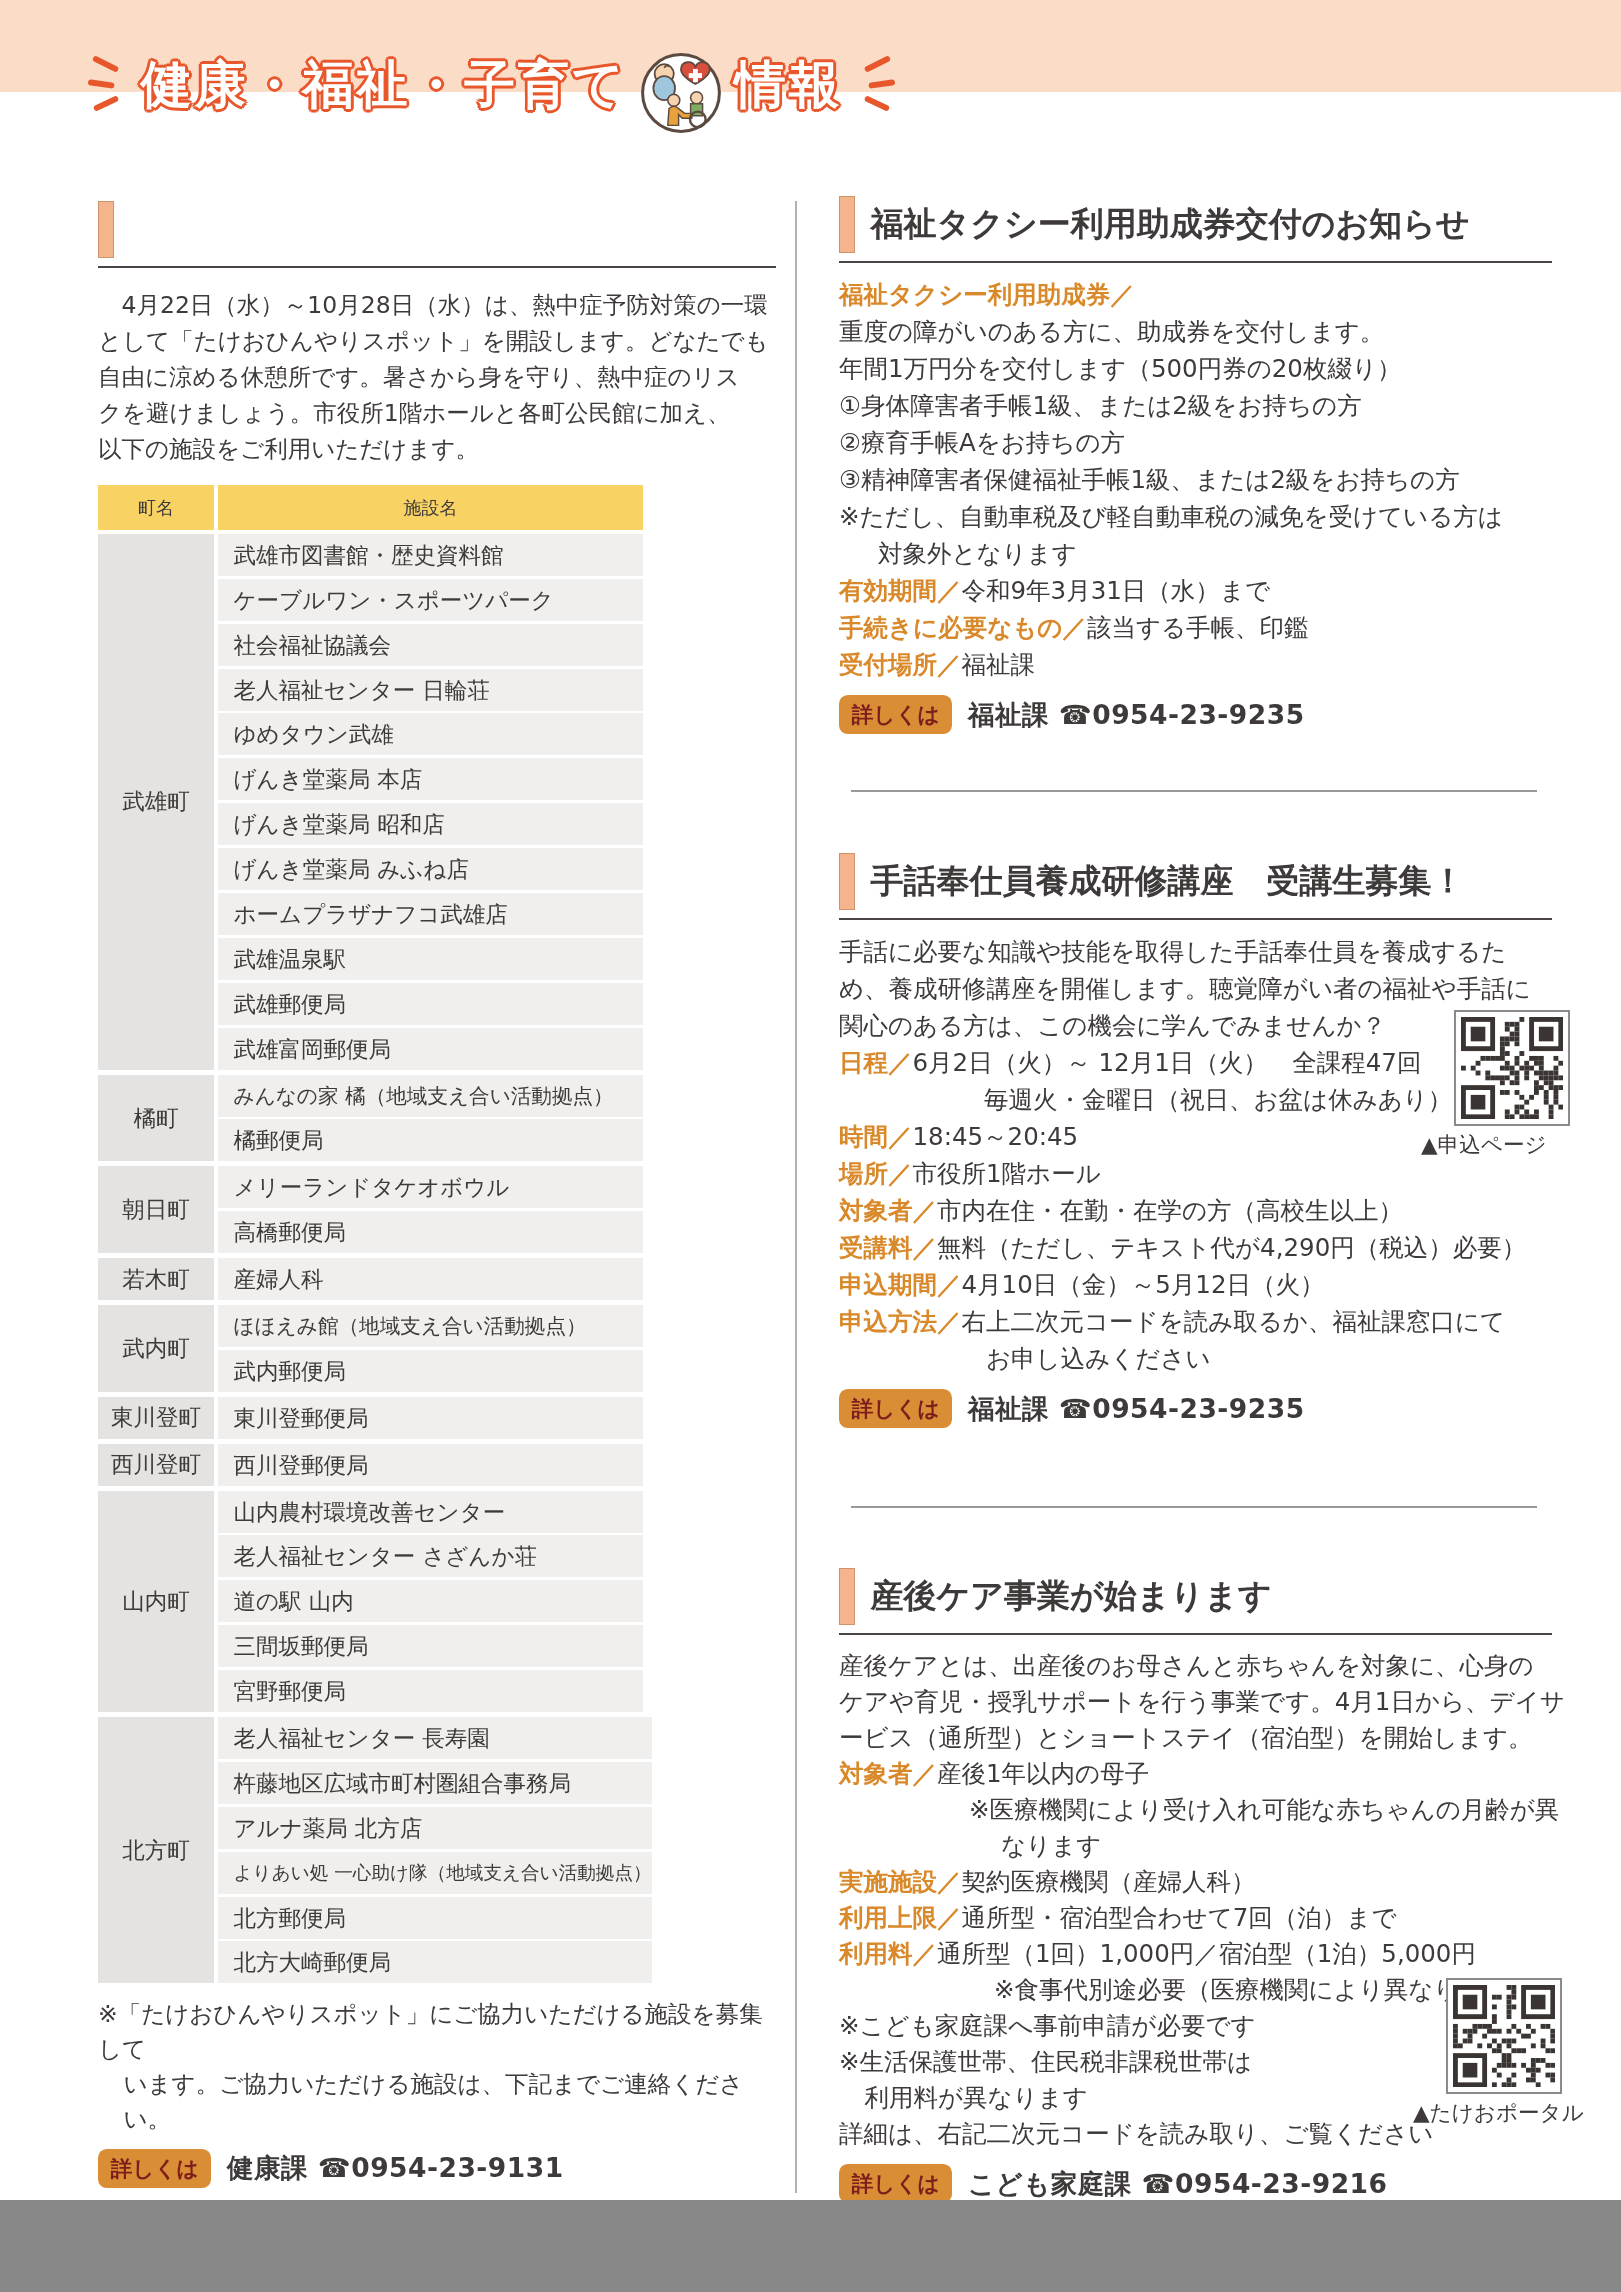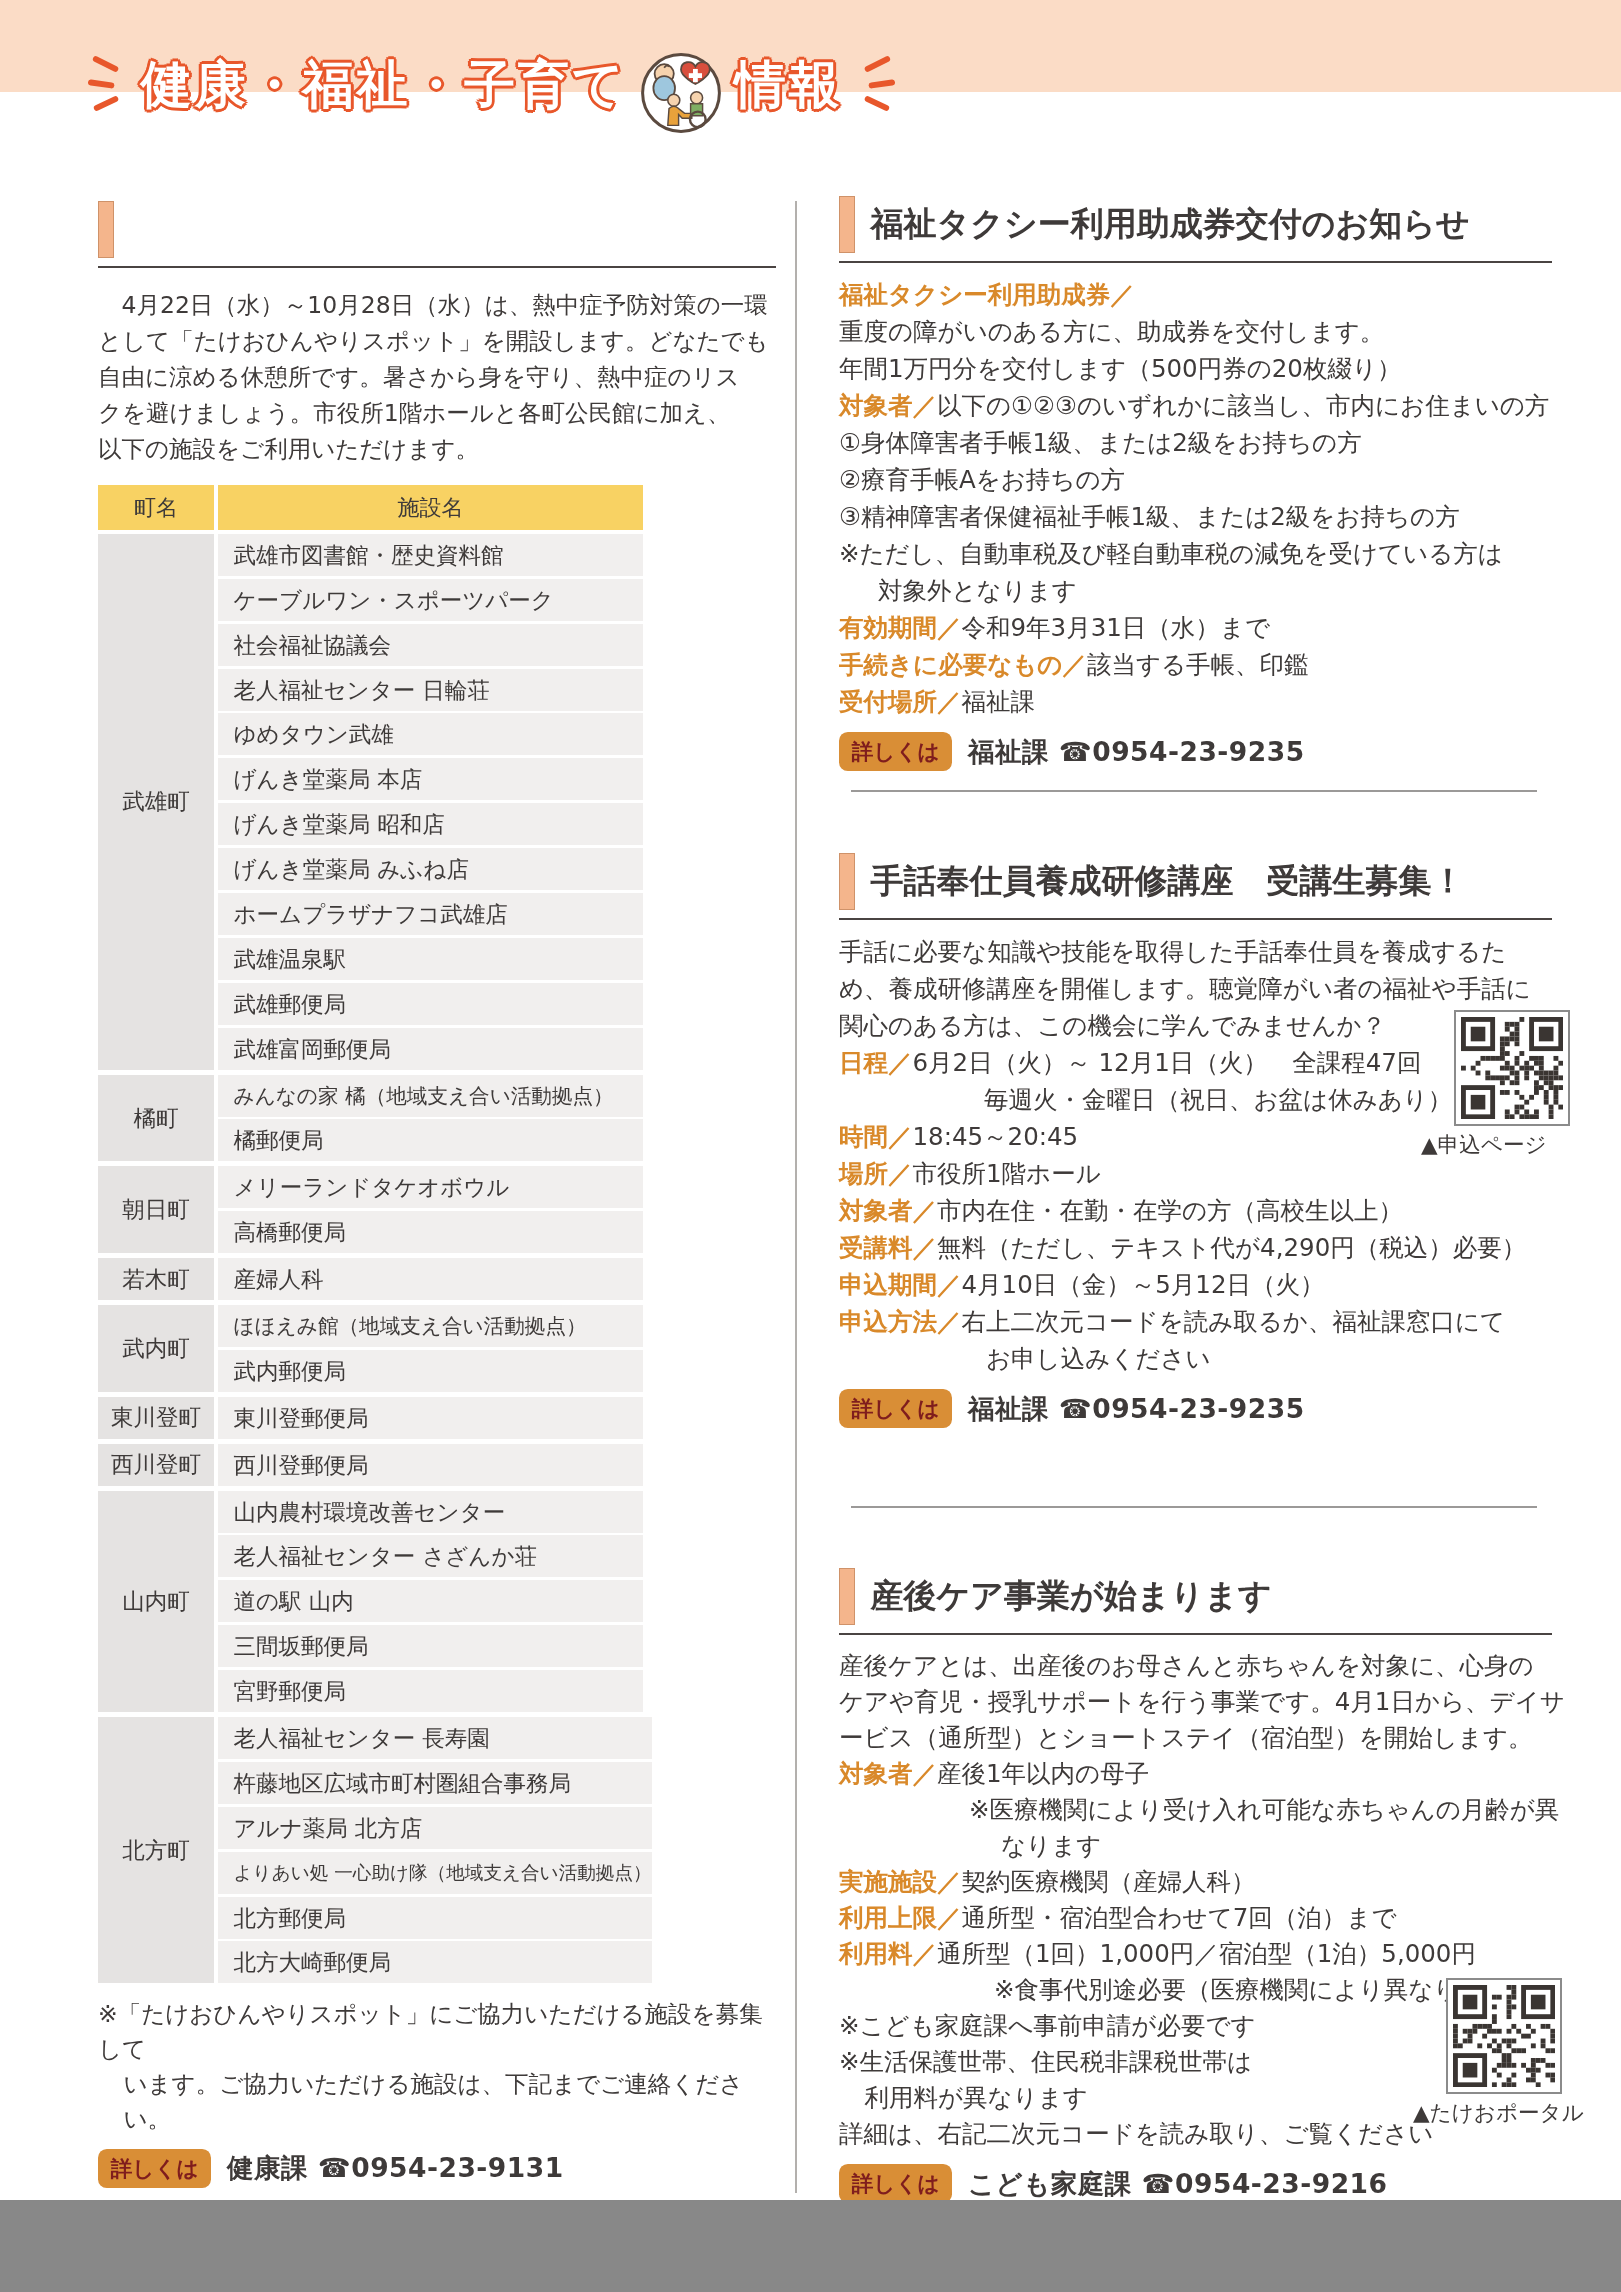--- a/index.html
+++ b/index.html
@@ -22,21 +22,21 @@
   .sec-bar{width:13.7px;height:55px;background:var(--bar);border:1px solid #cf9269;margin-right:15.7px;flex:0 0 auto;}
   .sec-title{font-size:33px;font-weight:bold;white-space:nowrap;}
 
   
   .left-col{position:absolute;left:98px;top:201px;width:678px;}
   .intro{margin-top:19.6px;font-size:23.5px;line-height:36px;}
   .intro .tline:first-child{text-indent:23.5px;}
 
   .spot-table{margin-top:17.6px;width:545px;}
   .trow-head{display:flex;gap:3.9px;margin-bottom:3.9px;}
-  .hcell{background:var(--yellow);height:45px;line-height:45px;text-align:center;font-size:22px;}
+  .hcell{background:var(--yellow);height:45px;line-height:45px;text-align:center;font-size:18px;}
   .hcell.town{width:116px;flex:0 0 auto;}
   .hcell.fac{flex:1;}
   .tgroup{display:flex;gap:3.9px;margin-bottom:4.9px;}
   .towncell{width:116px;flex:0 0 auto;background:var(--towngray);display:flex;align-items:center;justify-content:center;
             font-size:22.5px;}
   .fcol{flex:1;display:flex;flex-direction:column;gap:2.9px;}
   .fcell{background:var(--cellgray);height:42px;line-height:42px;padding-left:15.7px;font-size:22.5px;white-space:nowrap;}
   .fcell.small{font-size:18.6px;}
   .fcell.mid{font-size:20.6px;}
 
@@ -225,21 +225,20 @@
 
   <div class="rsec" id="sec-taxi">
     <div class="sec-head">
       <span class="sec-bar"></span>
       <span class="sec-title">福祉タクシー利用助成券交付のお知らせ</span>
     </div>
     <div class="rlines">
         <div class="bline"><span class="olabel">福祉タクシー利用助成券／</span><span></span></div>
         <div class="bline"><span>重度の障がいのある方に、助成券を交付します。</span></div>
         <div class="bline"><span>年間1万円分を交付します（500円券の20枚綴り）</span></div>
-        <div class="bline"><span class="olabel">対象者／</span><span>以下の①②③のいずれかに該当し、市内にお住まいの方</span></div>
         <div class="bline"><span>①身体障害者手帳1級、または2級をお持ちの方</span></div>
         <div class="bline"><span>②療育手帳Aをお持ちの方</span></div>
         <div class="bline"><span>③精神障害者保健福祉手帳1級、または2級をお持ちの方</span></div>
         <div class="bline"><span>※ただし、自動車税及び軽自動車税の減免を受けている方は</span></div>
         <div class="bline" style="padding-left: 39px;"><span>対象外となります</span></div>
         <div class="bline"><span class="olabel">有効期間／</span><span>令和9年3月31日（水）まで</span></div>
         <div class="bline"><span class="olabel">手続きに必要なもの／</span><span>該当する手帳、印鑑</span></div>
         <div class="bline"><span class="olabel">受付場所／</span><span>福祉課</span></div>
       </div>
     <div class="contact-row">

